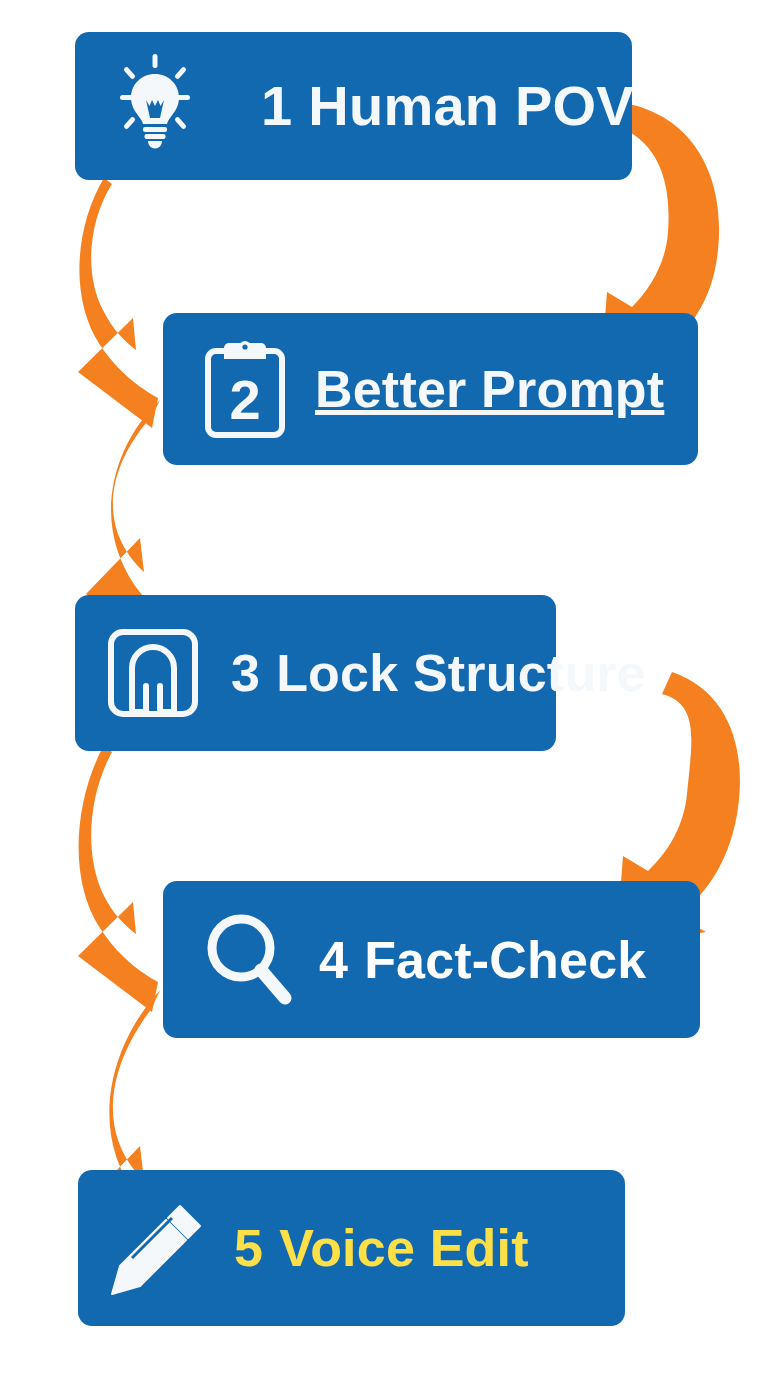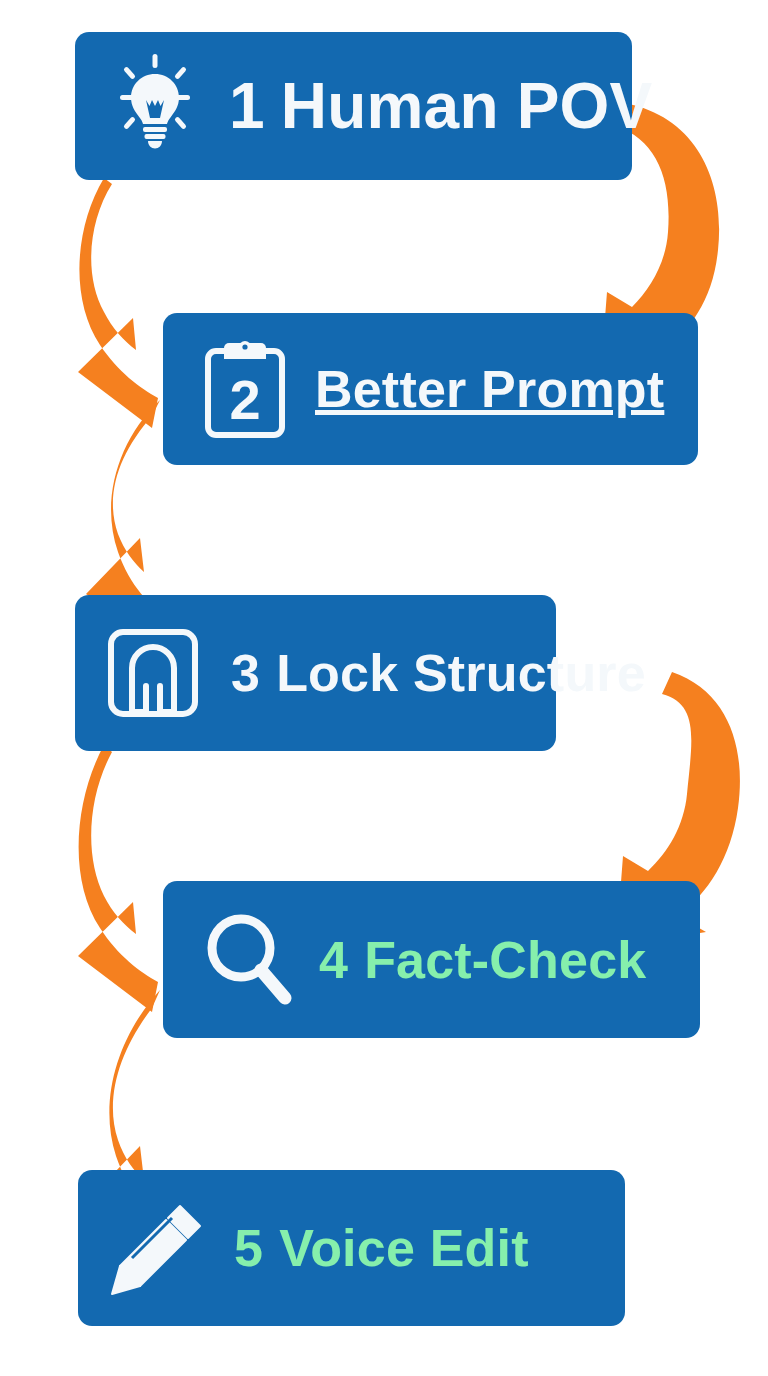--- a/index.html
+++ b/index.html
@@ -58,21 +58,21 @@
     display: inline-block;
     margin-right: 16px;
   }
   
   #box-1 { left: 75px;  top: 32px;   width: 557px; height: 148px; padding-left: 28px; }
   #box-2 { left: 163px; top: 313px;  width: 535px; height: 152px; padding-left: 38px; }
   #box-3 { left: 75px;  top: 595px;  width: 481px; height: 156px; padding-left: 30px; }
   #box-4 { left: 163px; top: 881px;  width: 537px; height: 157px; padding-left: 38px; }
   #box-5 { left: 78px;  top: 1170px; width: 547px; height: 156px; padding-left: 32px; }
 
-  #box-1 .step-label { font-size: 64px; }
+  #box-1 .step-label { font-size: 56px; margin-left: 32px; }
   #box-2 .step-label { font-size: 52px; }
   #box-3 .step-label { font-size: 52px; }
   #box-4 .step-label { font-size: 52px; }
   #box-5 .step-label { font-size: 52px; }
 
   #box-1 .step-icon { width: 104px; height: 104px; margin-right: 22px; }
   #box-2 .step-icon { width: 88px;  height: 104px; margin-right: 26px; }
   #box-3 .step-icon { width: 96px;  height: 98px;  margin-right: 30px; }
   #box-4 .step-icon { width: 92px;  height: 100px; margin-right: 26px; }
   #box-5 .step-icon { width: 98px;  height: 100px; margin-right: 26px; }
@@ -224,38 +224,38 @@
 
   <div class="step-box over" id="box-4" style="background: rgb(19, 105, 176);">
     <span class="step-icon">
       <svg viewBox="0 0 92 100" width="92" height="100" aria-hidden="true">
         <g stroke="#F4F8FB" fill="none" stroke-linecap="round">
           <circle cx="40" cy="38" r="29" stroke-width="9"></circle>
           <line x1="60" y1="60" x2="84" y2="88" stroke-width="13"></line>
         </g>
       </svg>
     </span>
-    <span class="step-label" style="color: #86efac;">
+    <span class="step-label" style="color: #ffffff;">
       <span class="step-num">4</span><span>Fact-Check</span>
     </span>
   </div>
 
   <div class="step-box" id="box-5" style="background: rgb(19, 105, 176);">
     <span class="step-icon">
       <svg viewBox="0 0 98 100" width="98" height="100" aria-hidden="true">
         <g fill="#F4F8FB" stroke="#F4F8FB" stroke-width="2" stroke-linejoin="round">
 
           <path d="M70 8 l20 20 -12 12 -20-20z"></path>
 
           <path d="M56 22 l20 20 -46 46 -20-20z"></path>
 
           <path d="M10 68 l20 20 -28 8z"></path>
         </g>
 
         <line x1="22" y1="60" x2="62" y2="20" stroke="#1369B0" stroke-width="3"></line>
       </svg>
     </span>
-    <span class="step-label" style="color: #86efac;">
+    <span class="step-label" style="color: #fde047;">
       <span class="step-num">5</span><span>Voice Edit</span>
     </span>
   </div>
 
 </div>
 
 </body></html>

